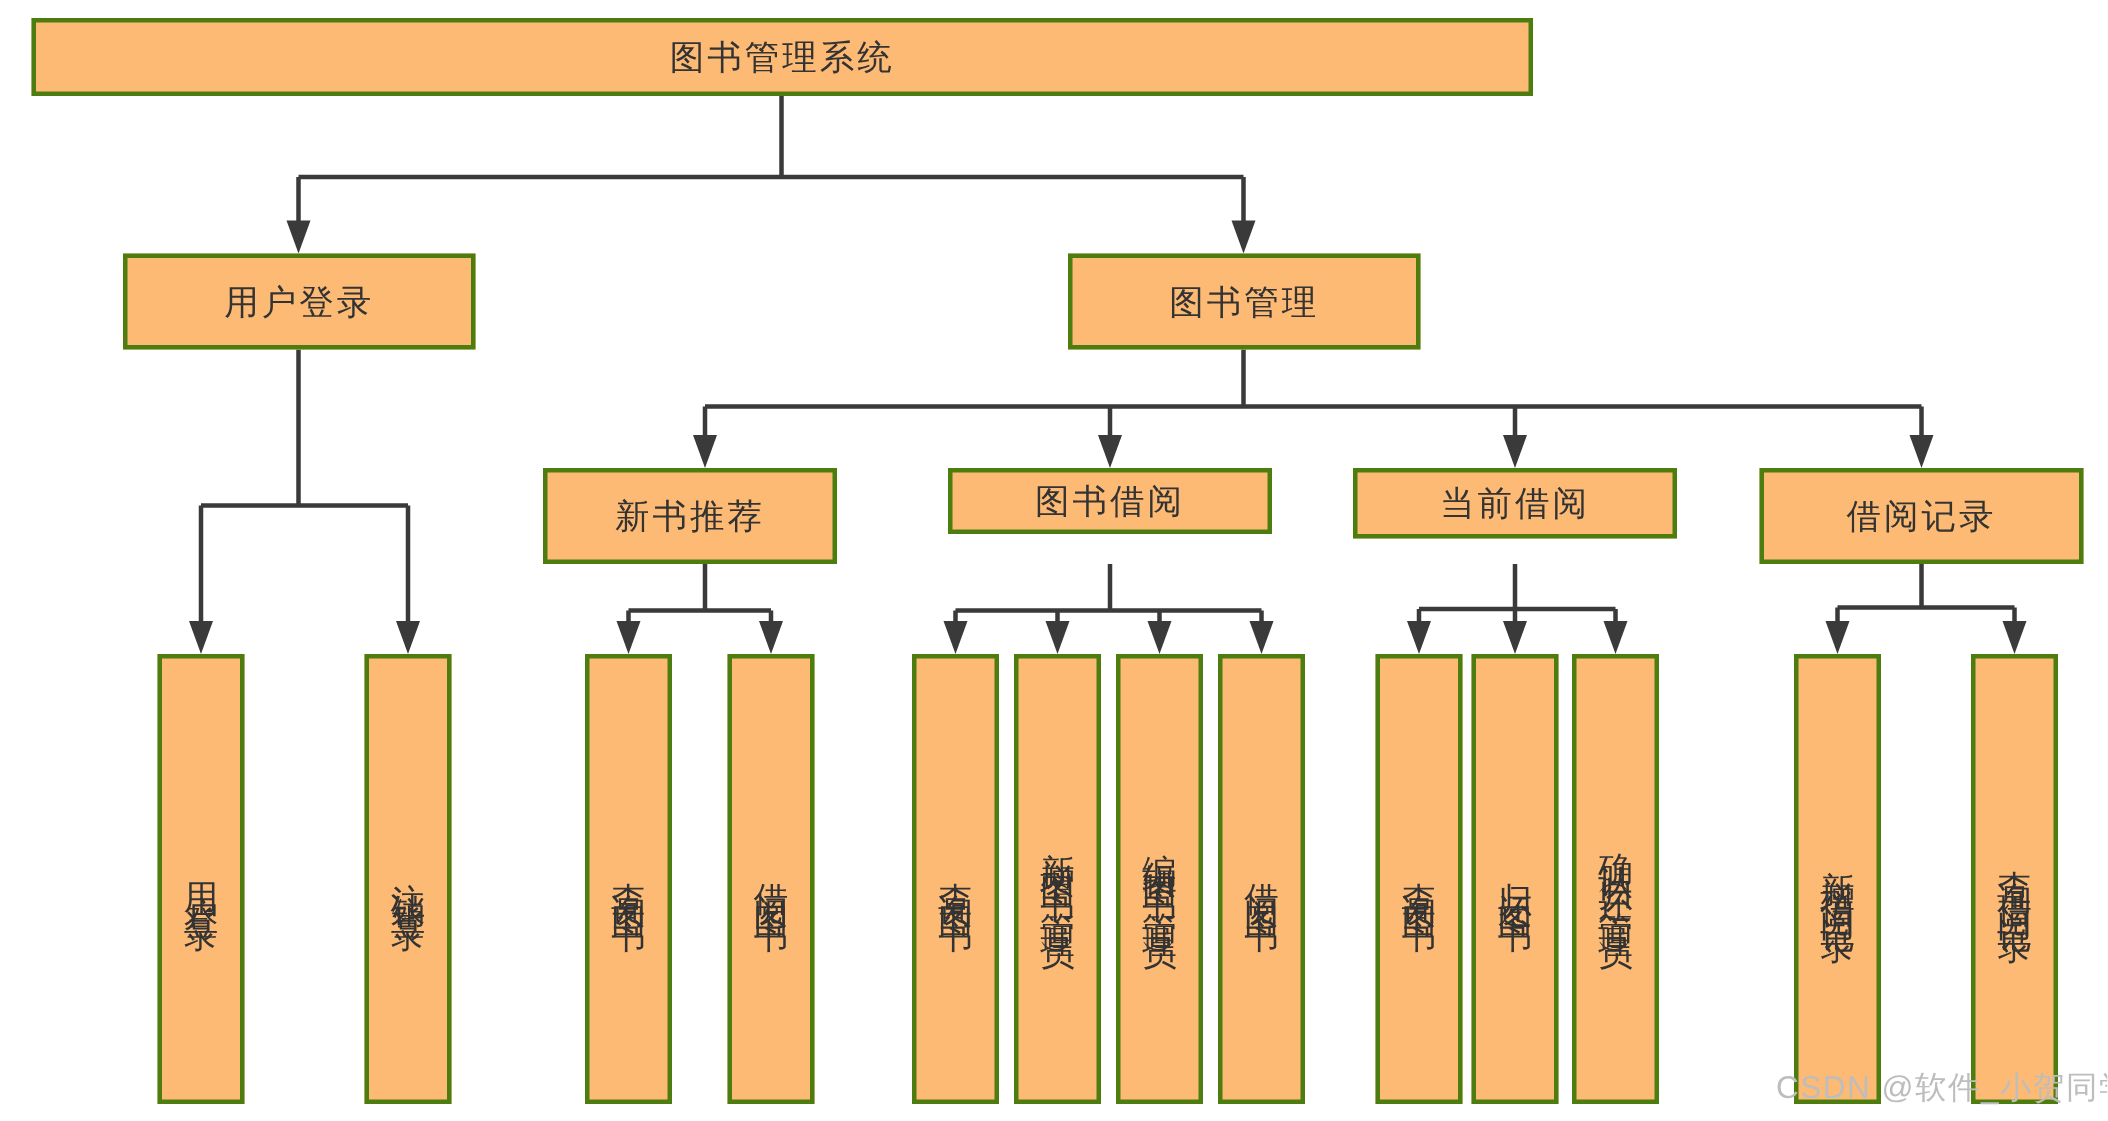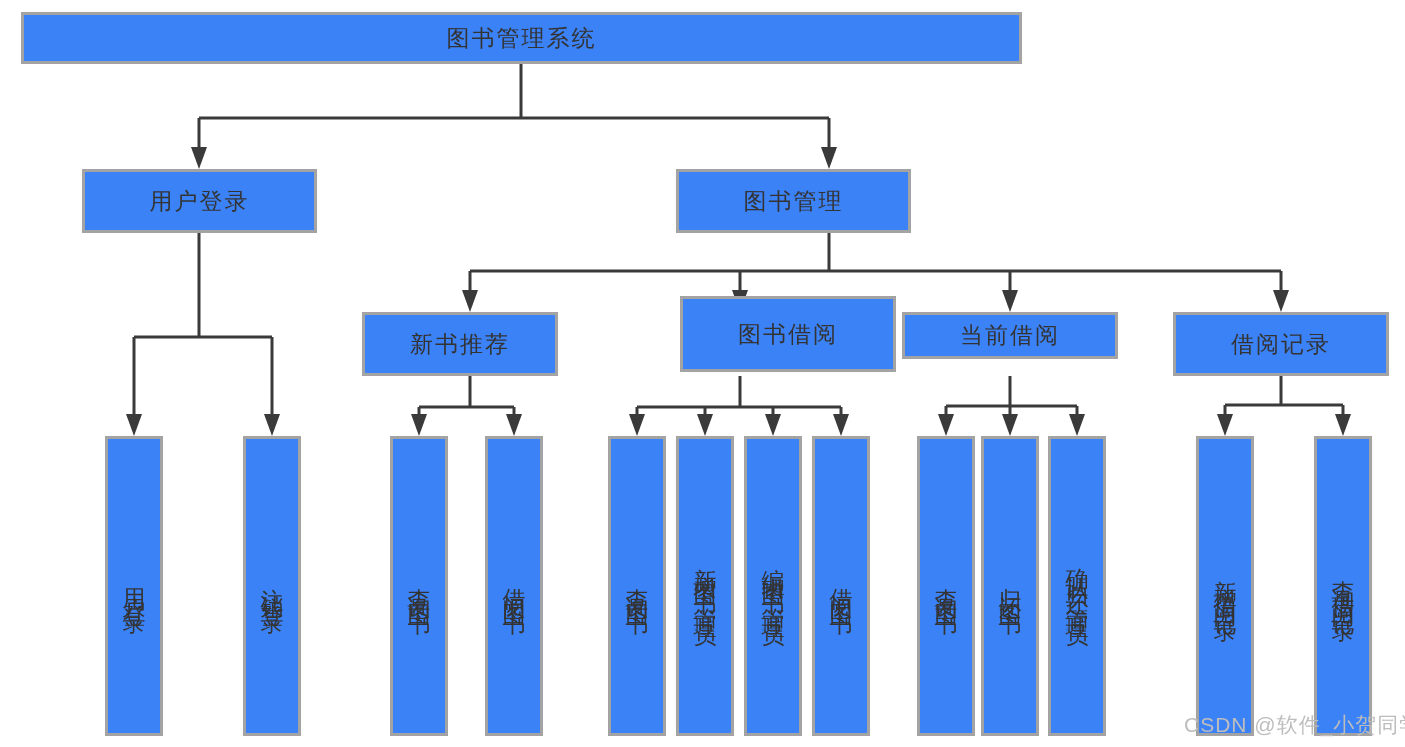--- a/index.html
+++ b/index.html
@@ -7,22 +7,22 @@
   .canvas{
     position:relative;
     width:1405px;height:747px;
     background:#ffffff;
     overflow:hidden;
   }
   .wires{position:absolute;left:0;top:0;z-index:1;}
   .node{
     position:absolute;
     box-sizing:border-box;
-    background:#3b82f6;
-    border:3px solid #a3a3a3;
+    background:#fdba74;
+    border:3px solid #4d7c0f;
     display:flex;
     align-items:center;
     justify-content:center;
     z-index:2;
     color:#333333;
   }
   .node.h .lbl{
     font-size:23px;
     letter-spacing:2px;
     white-space:nowrap;
@@ -93,28 +93,28 @@
     </g>
   </svg>
 
   <div class="node h" style="left:21px;top:12px;width:1001px;height:52px;">
     <span class="lbl">图书管理系统</span>
   </div>
 
   <div class="node h" style="left:82px;top:169px;width:235px;height:64px;">
     <span class="lbl">用户登录</span>
   </div>
-  <div class="node h" style="left:676px;top:169px;width:235px;height:64px;">
+  <div class="node h" style="left:712px;top:169px;width:235px;height:64px;">
     <span class="lbl">图书管理</span>
   </div>
 
   <div class="node h" style="left:362px;top:312px;width:196px;height:64px;">
     <span class="lbl">新书推荐</span>
   </div>
-  <div class="node h" style="left:632px;top:296px;width:216px;height:76px;margin-left:48px;">
+  <div class="node h" style="left:632px;top:312px;width:216px;height:44px;">
     <span class="lbl">图书借阅</span>
   </div>
   <div class="node h" style="left:902px;top:312px;width:216px;height:47px;">
     <span class="lbl">当前借阅</span>
   </div>
   <div class="node h" style="left:1173px;top:312px;width:216px;height:64px;">
     <span class="lbl">借阅记录</span>
   </div>
 
   <div class="node v" style="left:105px;top:436px;width:58px;height:300px;">

